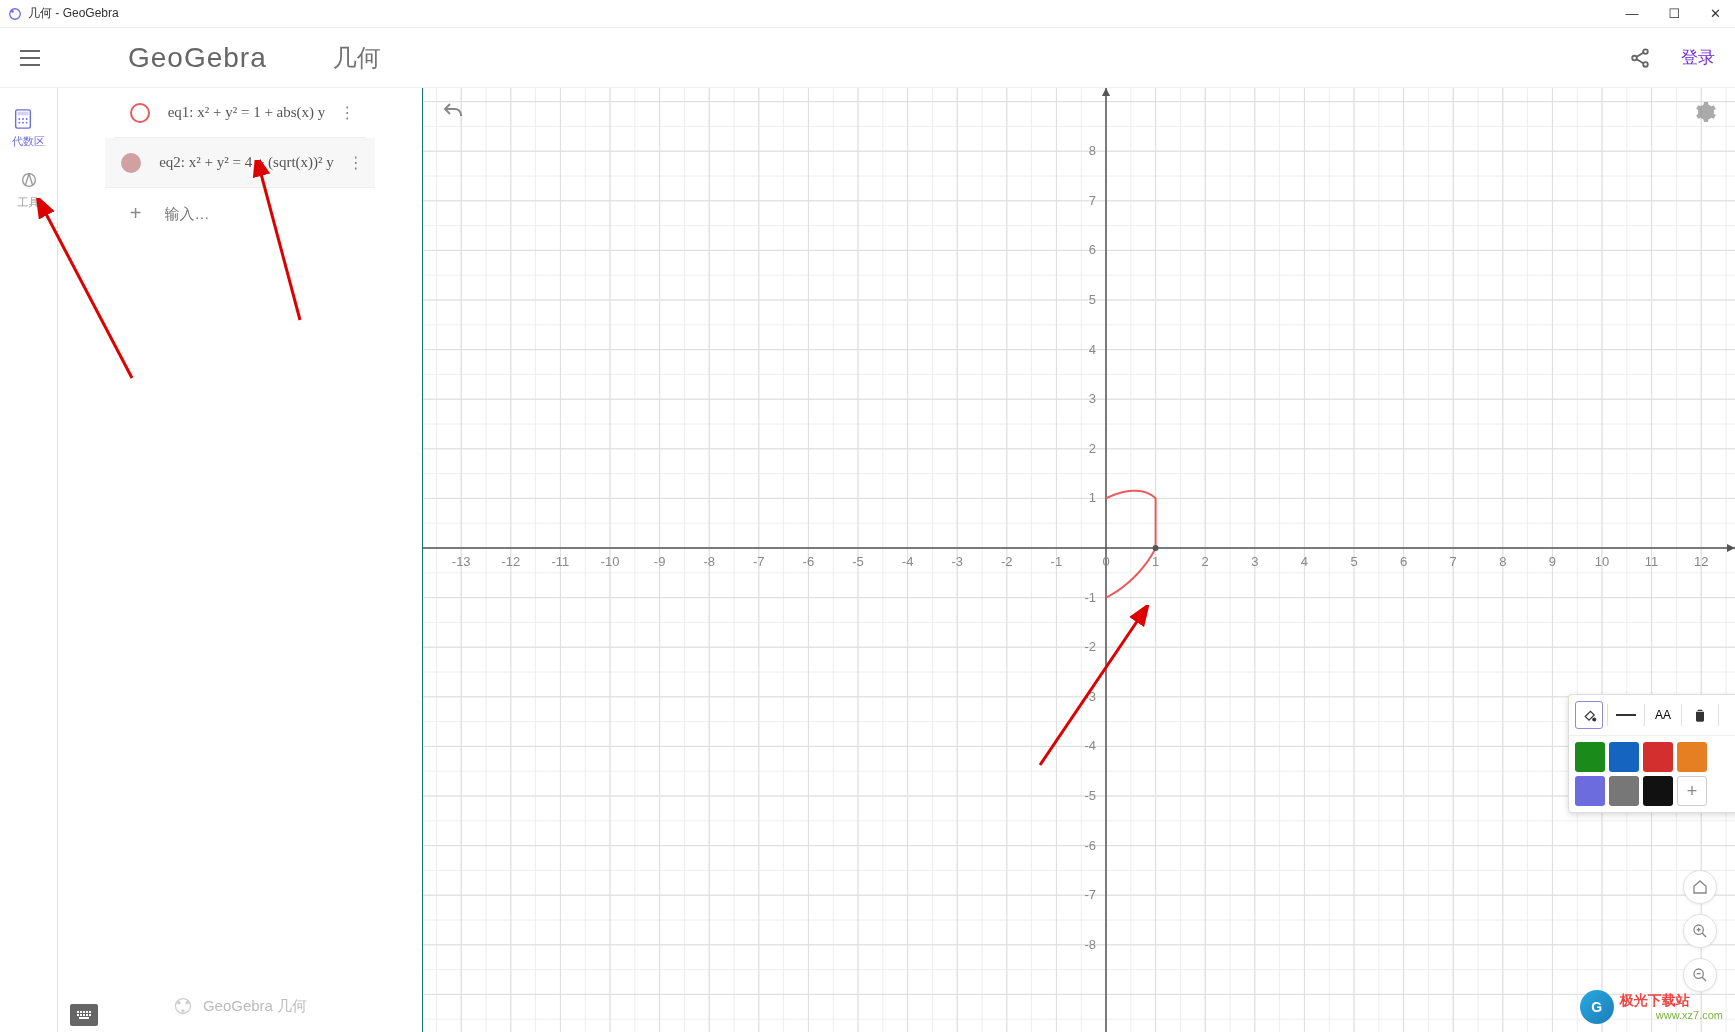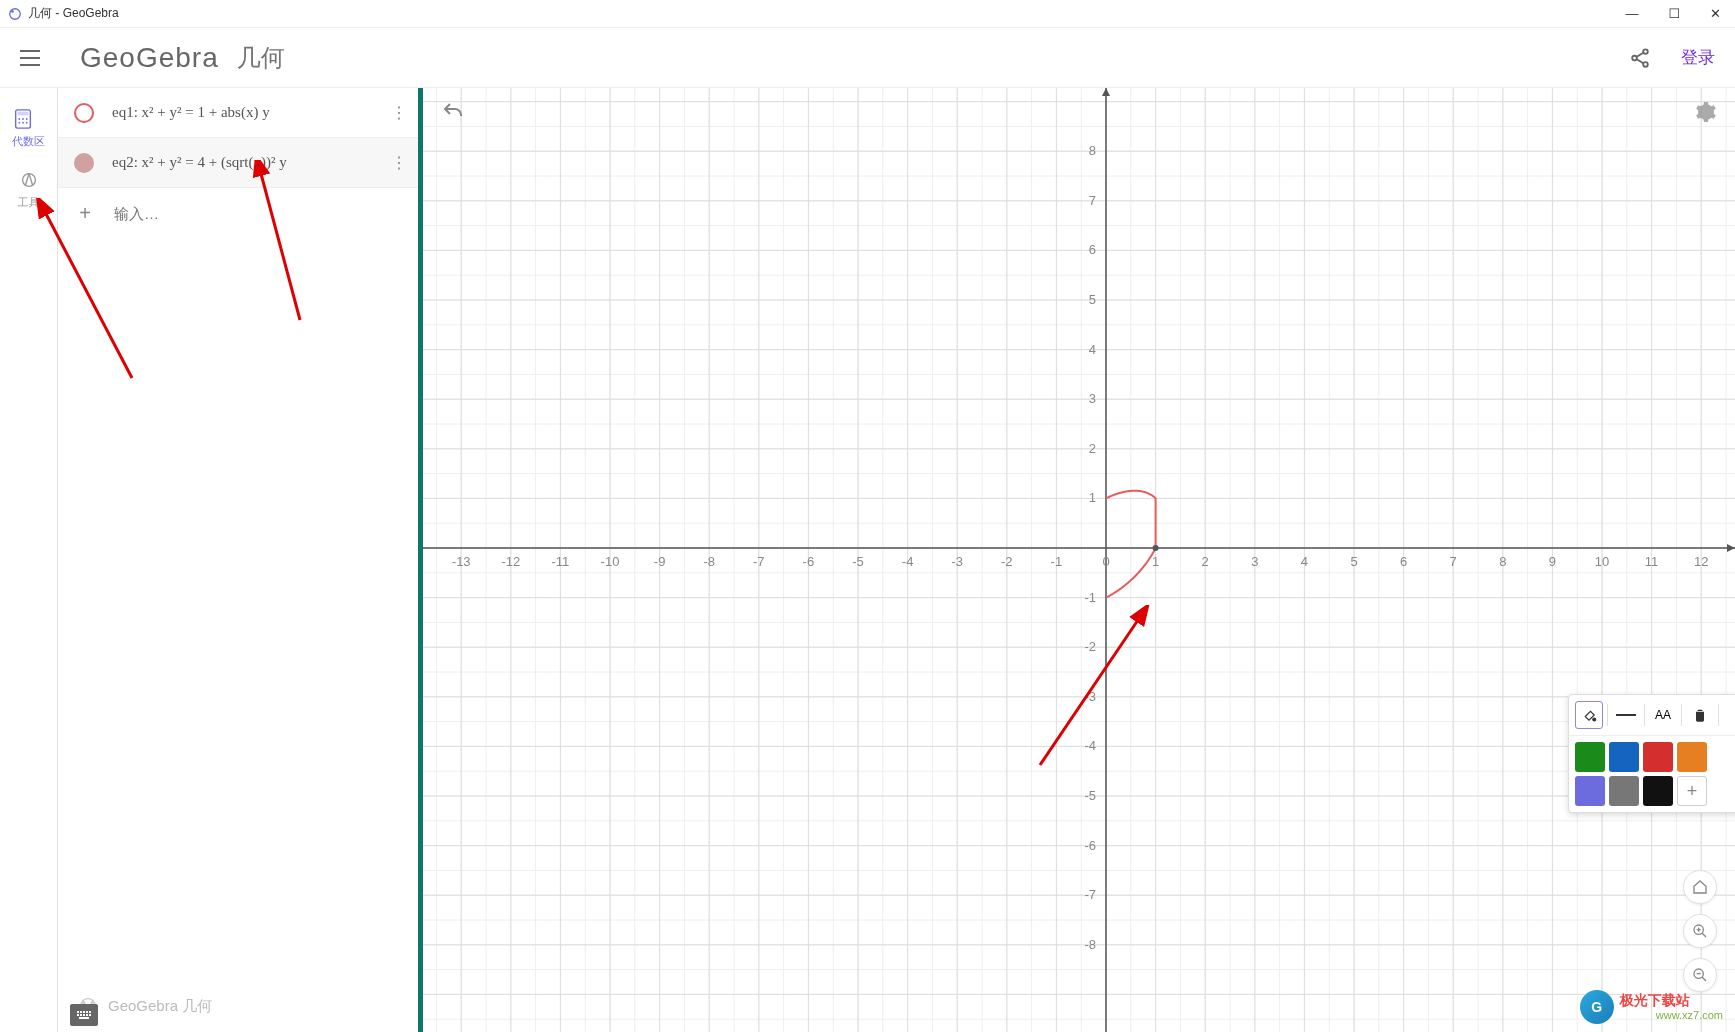--- a/index.html
+++ b/index.html
@@ -5,39 +5,39 @@
 * { box-sizing: border-box; margin: 0; padding: 0; user-select: none; }
 body { font-family: "Segoe UI", Arial, sans-serif; width: 1735px; height: 1032px; background: #fff; overflow: hidden; }
 
 
 .titlebar { height: 28px; background: #fff; display: flex; align-items: center; padding: 0 8px; font-size: 12px; color: #333; border-bottom: 1px solid #eee; }
 .titlebar .app-icon { width: 14px; height: 14px; margin-right: 6px; }
 .win-controls { margin-left: auto; display: flex; gap: 18px; }
 .win-controls span { font-size: 13px; color: #333; cursor: pointer; padding: 0 6px; }
 
 
-.header { height: 60px; display: flex; align-items: center; padding: 0 20px; border-bottom: 1px solid #eee; }
+.header { height: 60px; display: flex; align-items: center; padding: 0 20px; border-bottom: 1px solid #eee; gap: 48px; }
 .hamburger { width: 20px; height: 16px; display: flex; flex-direction: column; justify-content: space-between; margin-right: 40px; cursor: pointer; }
 .hamburger span { height: 2px; background: #666; }
 .brand { font-size: 28px; color: #666; font-weight: 300; letter-spacing: 1px; }
 .mode-title { font-size: 24px; color: #737373; margin-left: 18px; }
 .header-right { margin-left: auto; display: flex; align-items: center; gap: 30px; }
 .share-icon { color: #666; }
 .login-btn { font-size: 17px; color: #6d28d9; cursor: pointer; }
 
 
 .body { display: flex; height: calc(100% - 88px); }
 
 
 .mini-sidebar { width: 58px; border-right: 1px solid #e0e0e0; padding-top: 20px; display: flex; flex-direction: column; align-items: center; gap: 20px; }
 .mini-item { display: flex; flex-direction: column; gap: 4px; cursor: pointer; font-size: 11px; color: #999; }
 .mini-item.active { color: #6c6cde; }
 
 
-.algebra { width: 365px; border-right: 5px solid #0f766e; display: flex; flex-direction: column; position: relative; }
+.algebra { width: 365px; border-right: 1px solid #0f766e; display: flex; flex-direction: column; position: relative; align-items: center; }
 .eq-row { display: flex; align-items: center; height: 50px; border-bottom: 1px solid #eee; padding: 0 8px; gap: 10px; }
 .eq-row.selected { background: #f7f7f7; }
 .eq-circle { width: 20px; height: 20px; border-radius: 50%; margin: 0 8px; }
 .eq-circle.outline { border: 2px solid #e95b5b; }
 .eq-circle.filled { background: #d1a0a0; }
 .eq-text { flex: 1; font-size: 15px; color: #555; font-family: serif; }
 .eq-menu { color: #888; font-size: 16px; cursor: pointer; padding: 4px; letter-spacing: -1px; line-height: 4px; }
 .eq-input-row { display: flex; align-items: center; height: 50px; padding: 0 8px; gap: 10px; }
 .plus-btn { width: 26px; height: 26px; display: flex; align-items: center; justify-content: center; color: #888; font-size: 20px; cursor: pointer; margin: 0 6px; }
 .eq-input { border: none; outline: none; font-size: 15px; color: #999; flex: 1; background: transparent; }

